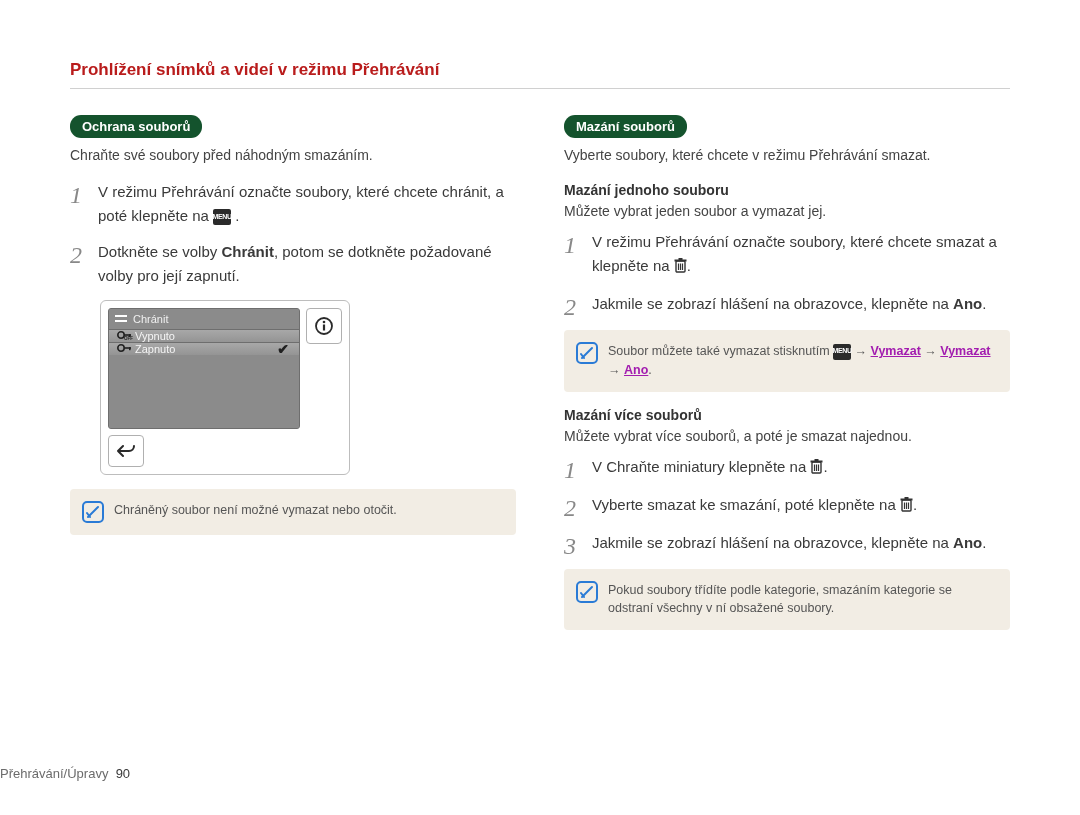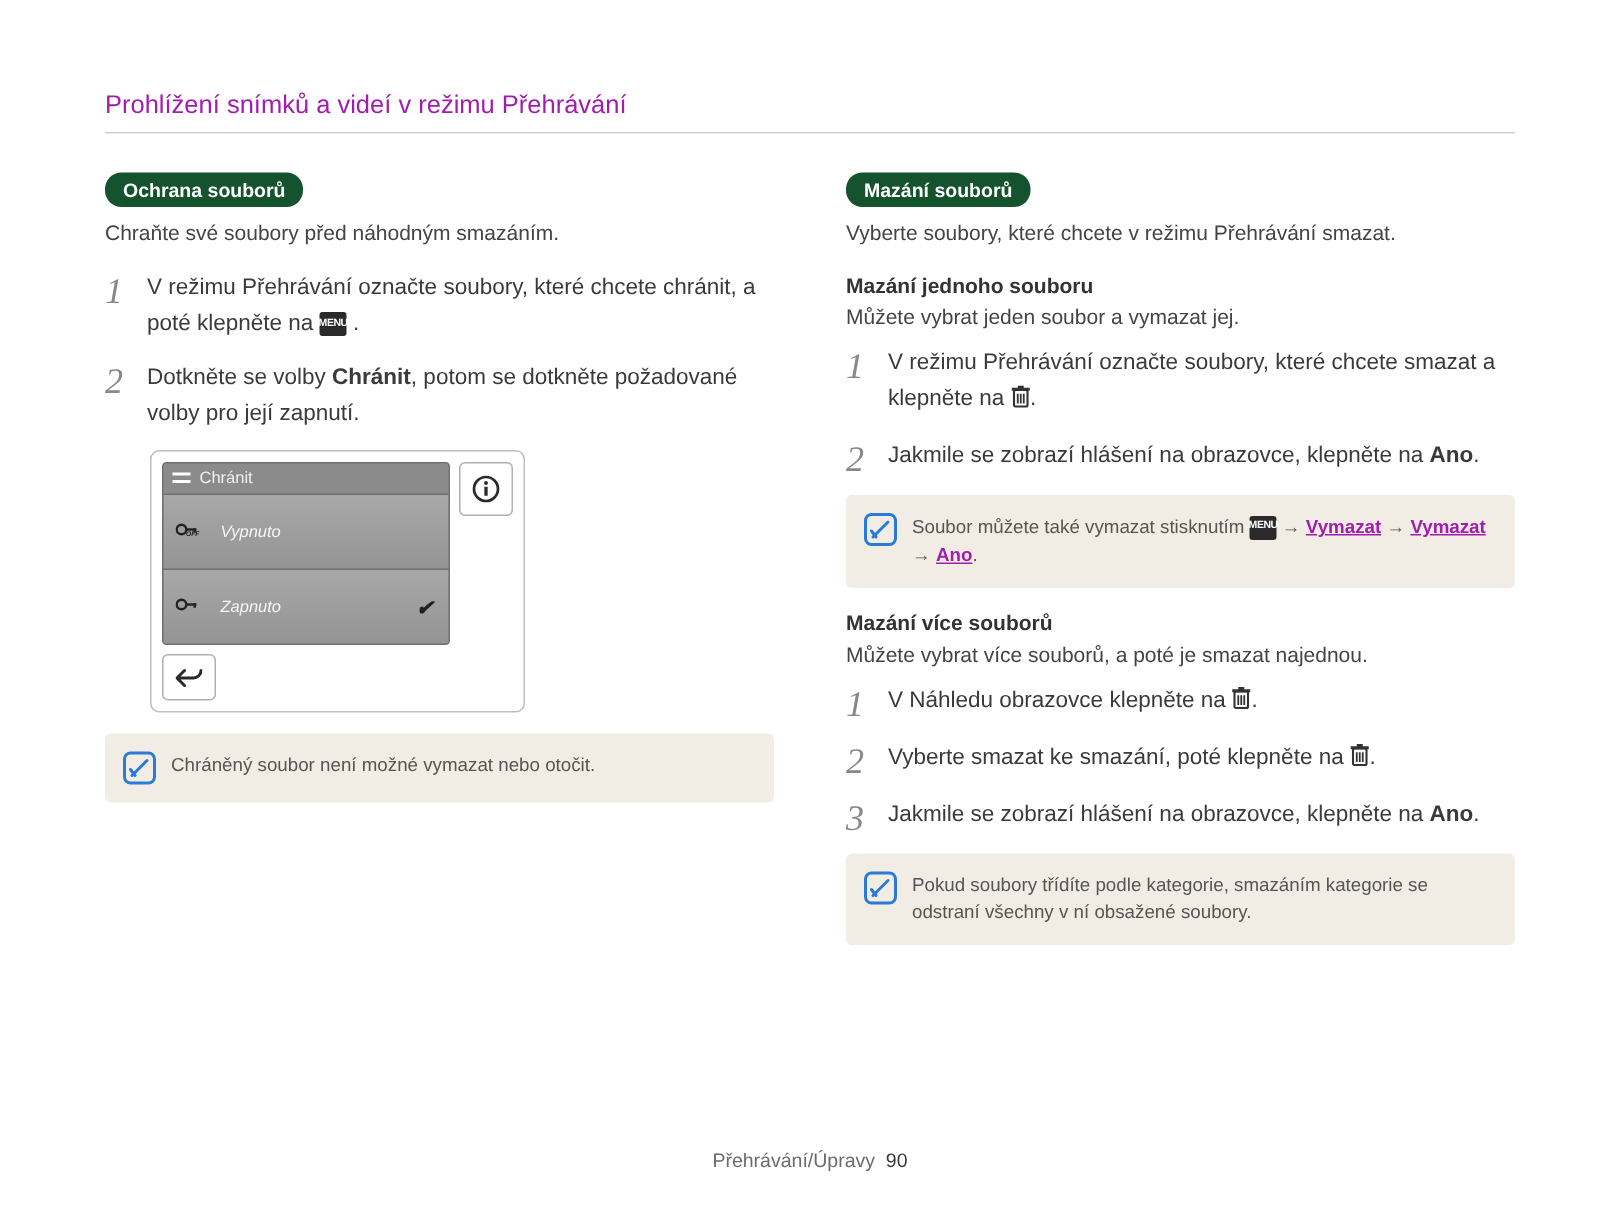--- a/index.html
+++ b/index.html
@@ -1,18 +1,18 @@
 <!DOCTYPE html>
 <html><head>
 <meta charset="utf-8">
 <style>
   * { box-sizing: border-box; margin: 0; padding: 0; }
   html, body { width: 1080px; height: 815px; background: #fff; font-family: Arial, Helvetica, sans-serif; color: #3a3a3a; }
   .page { padding: 60px 70px 0 70px; }
-  .page-title { font-size: 17px; color: #a21caf; font-weight: 400; border-bottom: 1px solid #d0d0d0; padding-bottom: 8px; margin-bottom: 26px; }
+  .page-title { font-size: 17px; color: #b91c1c; font-weight: 700; border-bottom: 1px solid #d0d0d0; padding-bottom: 8px; margin-bottom: 26px; }
   .cols { display: flex; gap: 48px; }
   .col { flex: 1 1 50%; }
   .pill { display: inline-block; background: #14532d; color: #fff; font-size: 13px; font-weight: 700; padding: 4px 12px; border-radius: 11px; margin-bottom: 7px; }
   .lead { font-size: 14px; color: #444; margin-bottom: 14px; line-height: 1.5; }
   .sub-h { font-size: 14px; font-weight: 700; color: #333; margin: 16px 0 3px; }
   ol.steps { list-style: none; counter-reset: step; }
   ol.steps > li { position: relative; padding-left: 28px; margin: 8px 0 12px; font-size: 15px; line-height: 1.6; color: #3a3a3a; }
   ol.steps > li::before { counter-increment: step; content: counter(step); position: absolute; left: 0; top: -4px; font-family: Georgia, 'Times New Roman', serif; font-style: italic; font-size: 24px; color: #888; }
   .bold { font-weight: 700; }
   .icon-box { display: inline-flex; vertical-align: middle; align-items: center; justify-content: center; width: 18px; height: 16px; background: #2a2a2a; color: #fff; font-size: 7px; font-weight: 700; border-radius: 2px; letter-spacing: -0.3px; padding: 0 1px; }
@@ -20,28 +20,28 @@
   .note-box { display: flex; gap: 10px; background: #f2ede4; border-radius: 4px; padding: 12px 12px; margin: 14px 0 4px; align-items: flex-start; }
   .note-icon-wrap { flex: 0 0 auto; width: 22px; height: 22px; border: 2px solid #2a7bd6; border-radius: 5px; display: flex; align-items: center; justify-content: center; }
   .note-icon-wrap svg { width: 14px; height: 14px; }
   .note-text { font-size: 12.5px; color: #555; line-height: 1.5; }
   .note-text .bold { font-weight: 700; color: #a21caf; text-decoration: underline; }
   .camera-ui { border: 1px solid #bdbdbd; border-radius: 6px; width: 250px; height: 175px; margin: 8px 0 14px 30px; padding: 7px; display: flex; flex-direction: column; gap: 6px; background: #fff; }
   .ui-row { display: flex; gap: 6px; flex: 1; }
   .ui-panel { flex: 1; background: #8b8b8b; border: 1px solid #6e6e6e; border-radius: 3px; overflow: hidden; display: flex; flex-direction: column; }
   .ui-header { background: #8b8b8b; color: #f0f0f0; font-size: 11px; padding: 4px 8px 4px 24px; position: relative; }
   .ui-header::before { content: ""; position: absolute; left: 6px; top: 4px; width: 12px; height: 11px; background: linear-gradient(#fff,#fff) center/100% 2px no-repeat, linear-gradient(#fff,#fff) center/100% 2px no-repeat; background-position: 0 2px, 0 7px; }
-  .ui-opt { display: flex; align-items: center; gap: 12px; background: linear-gradient(#a8a8a8,#949494); border-top: 1px solid #6e6e6e; color: #f5f5f5; font-size: 11px; padding: 18px 8px; position: relative; font-style: italic; }
+  .ui-opt { display: flex; align-items: center; gap: 0; background: linear-gradient(#a8a8a8,#949494); border-top: 1px solid #6e6e6e; color: #f5f5f5; font-size: 11px; padding: 0 8px; position: relative; }
   .ui-opt.selected::after { content: "✔"; position: absolute; right: 10px; color: #202020; font-weight: 900; font-size: 14px; }
   .ui-fill { flex: 1; background: #8b8b8b; }
   .ui-side { width: 36px; display: flex; flex-direction: column; gap: 6px; }
   .ui-btn { flex: 0 0 36px; border: 1px solid #b0b0b0; border-radius: 4px; background: #fff; display: flex; align-items: center; justify-content: center; }
   .ui-back { width: 36px; height: 32px; border: 1px solid #b0b0b0; border-radius: 4px; background: #fff; display:flex; align-items:center; justify-content:center; align-self: flex-start; }
   .key-icon { display:inline-block; }
-  .footer { position: absolute; bottom: 34px; left: 0; width: 1080px; text-align: center; font-size: 13px; color: #6b6b6b; }
+  .footer { position: absolute; bottom: 34px; left: 0; width: 1080px; font-size: 13px; color: #6b6b6b; }
   .footer .pg { color: #3a3a3a; }
 </style>
 </head>
 <body>
 
 <div class="page">
   <div class="page-title">Prohlížení snímků a videí v režimu Přehrávání</div>
 
   <div class="cols">
 
@@ -149,21 +149,21 @@
         </div>
         <div class="note-text">
           <span>Soubor můžete také vymazat stisknutím </span><span class="icon-box">MENU</span><span> → </span><span class="bold">Vymazat</span><span> → </span><span class="bold">Vymazat</span><span> → </span><span class="bold">Ano</span><span>.</span>
         </div>
       </div>
 
       <div class="sub-h" style="margin-top:15px">Mazání více souborů</div>
       <p class="lead" style="margin-bottom:8px">Můžete vybrat více souborů, a poté je smazat najednou.</p>
       <ol class="steps">
         <li>
-          <span>V Náhledu obrazovce klepněte na </span>
+          <span>V Chraňte miniatury klepněte na </span>
           <span class="trash-icon">
             <svg width="13" height="15" viewBox="0 0 13 15">
                 <rect x="2" y="3" width="9" height="11" rx="1" fill="none" stroke="#333" stroke-width="1.4"></rect>
                 <rect x="0.5" y="1.5" width="12" height="2" fill="#333"></rect>
                 <rect x="4.5" y="0" width="4" height="2" fill="#333"></rect>
                 <line x1="4.5" y1="5.5" x2="4.5" y2="12" stroke="#333" stroke-width="1.2"></line>
                 <line x1="6.5" y1="5.5" x2="6.5" y2="12" stroke="#333" stroke-width="1.2"></line>
                 <line x1="8.5" y1="5.5" x2="8.5" y2="12" stroke="#333" stroke-width="1.2"></line>
               </svg>
           </span><span>.</span>

